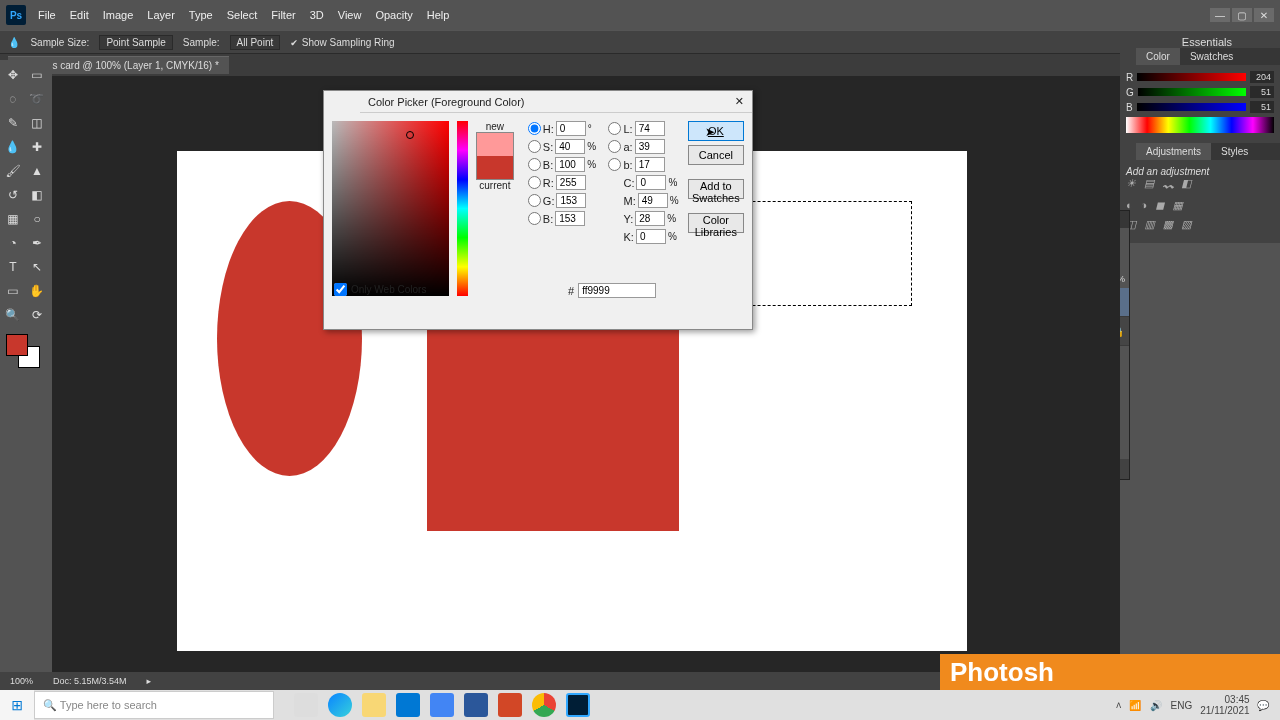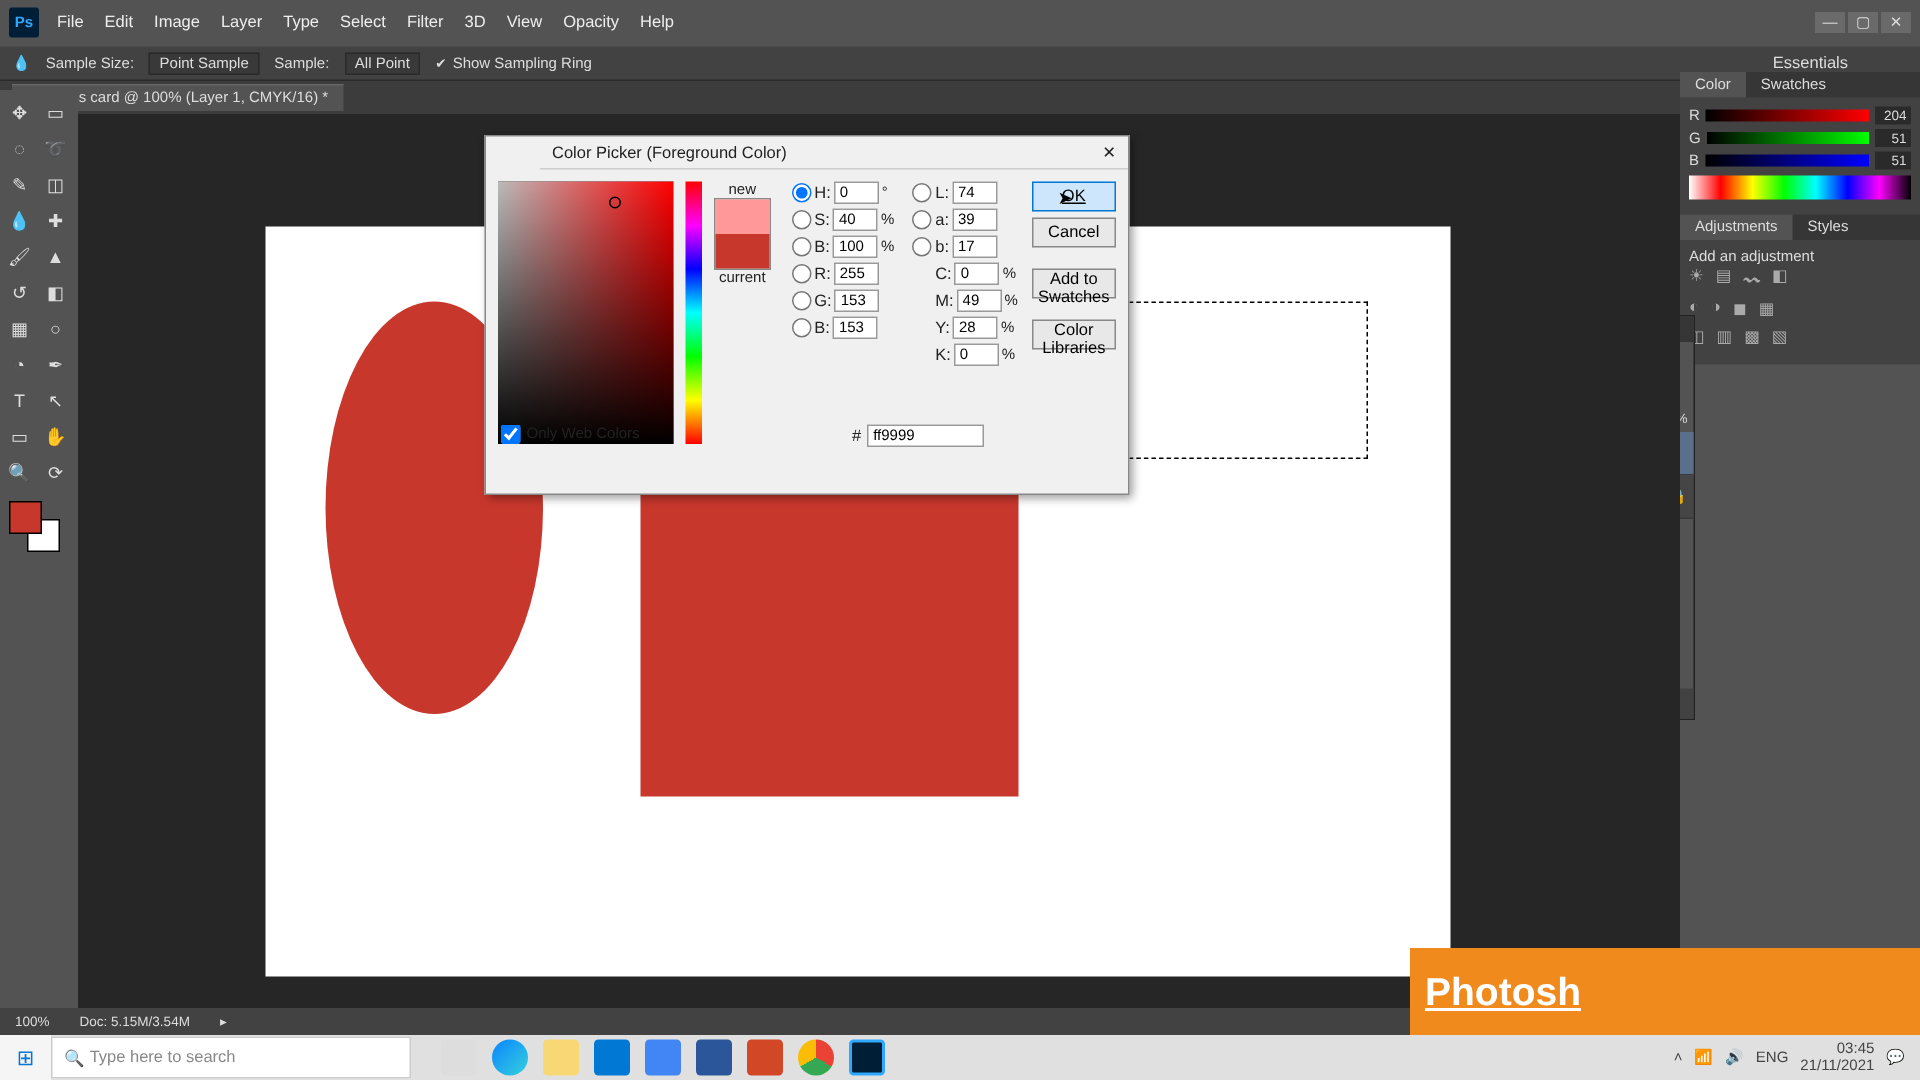--- a/index.html
+++ b/index.html
@@ -22,32 +22,32 @@
 
 
 .toolbox { position: absolute; left: 0; top: 60px; width: 52px; bottom: 34px; background: #535353; display: flex; flex-wrap: wrap; align-content: flex-start; padding: 4px 2px; gap: 2px; }
 .toolbox .t { width: 22px; height: 22px; color: #ddd; font-size: 12px; display: flex; align-items: center; justify-content: center; }
 .toolbox .swatch { width: 34px; height: 34px; position: relative; margin-top: 6px; margin-left: 4px; }
 .toolbox .swatch .fg { position: absolute; left: 0; top: 0; width: 22px; height: 22px; background: #c8372c; border: 1px solid #000; }
 .toolbox .swatch .bg { position: absolute; right: 0; bottom: 0; width: 22px; height: 22px; background: #fff; border: 1px solid #000; }
 
 
 .right { position: absolute; right: 0; top: 48px; width: 160px; background: #424242; color: #ddd; font-size: 10px; }
-.right .head { background: #363636; display: flex; font-size: 10px; }
+.right .head { background: #363636; display: flex; font-size: 10px; margin-left: 16px; }
 .right .head span { padding: 3px 10px; }
 .right .head span.act { background: #535353; }
 .rgb { padding: 6px; }
 .rgb .row { display: flex; align-items: center; gap: 4px; margin-bottom: 3px; }
 .rgb .bar { flex: 1; height: 8px; background: linear-gradient(to right, #000, #f00); }
 .rgb .bar.g { background: linear-gradient(to right, #000, #0f0); }
 .rgb .bar.b { background: linear-gradient(to right, #000, #00f); }
 .rgb .val { width: 24px; background: #2a2a2a; text-align: right; padding: 1px 3px; font-size: 9px; }
 .spectrum { height: 16px; background: linear-gradient(to right, #fff, #f00, #ff0, #0f0, #0ff, #00f, #f0f, #000); margin-top: 4px; }
 .adjhead { margin-top: 4px; }
-.adjbody { padding: 6px; }
+.adjbody { padding: 6px; font-style: italic; }
 .adjbody .irow { display: flex; gap: 8px; margin-bottom: 6px; color: #aaa; font-size: 11px; }
 
 .layers { position: absolute; right: 150px; top: 210px; width: 165px; height: 270px; background: #535353; border: 1px solid #222; color: #ddd; font-size: 10px; }
 .layers .head { background: #363636; display: flex; }
 .layers .head span { padding: 3px 8px; }
 .layers .head span.act { background: #535353; }
 .layers .opts { padding: 4px; display: flex; align-items: center; gap: 4px; font-size: 9px; }
 .layers select { background: #3a3a3a; color: #ddd; border: 1px solid #222; font-size: 9px; padding: 1px; }
 .layers .layerlist { background: #454545; }
 .layers .lrow { display: flex; align-items: center; padding: 4px; border-bottom: 1px solid #3a3a3a; }
@@ -93,21 +93,21 @@
 .numcol .unit { width: 10px; font-size: 10px; }
 .hexrow { position: absolute; bottom: 6px; left: 244px; display: flex; align-items: center; gap: 4px; }
 .hexrow input { width: 78px; height: 15px; font-size: 10px; padding-left: 3px; border: 1px solid #999; }
 .webonly { position: absolute; bottom: 8px; left: 10px; font-size: 10px; display: flex; align-items: center; gap: 4px; }
 .btns { display: flex; flex-direction: column; gap: 4px; width: 96px; }
 .btns button { height: 20px; font-size: 11px; background: #e8e8e8; border: 1px solid #888; }
 .btns button.primary { border: 1px solid #0078d4; background: #cde6fb; text-decoration: underline; }
 .cursor-ptr { position: absolute; left: 381px; top: 34px; font-size: 12px; color: #000; pointer-events: none; }
 
 
-.promo { position: absolute; right: 0; bottom: 30px; width: 340px; height: 58px; background: #f08a1d; color: #fff; font-size: 26px; font-weight: bold; display: flex; align-items: center; padding-left: 10px; text-decoration: underline; }
+.promo { position: absolute; right: 0; bottom: 30px; width: 340px; height: 36px; background: #f08a1d; color: #fff; font-size: 26px; font-weight: bold; display: flex; align-items: center; padding-left: 10px; }
 </style>
 </head>
 <body>
 
 <div class="titlebar">
   <div class="logo">Ps</div>
   <div class="menus">
     <span>File</span>
     <span>Edit</span>
     <span>Image</span>

